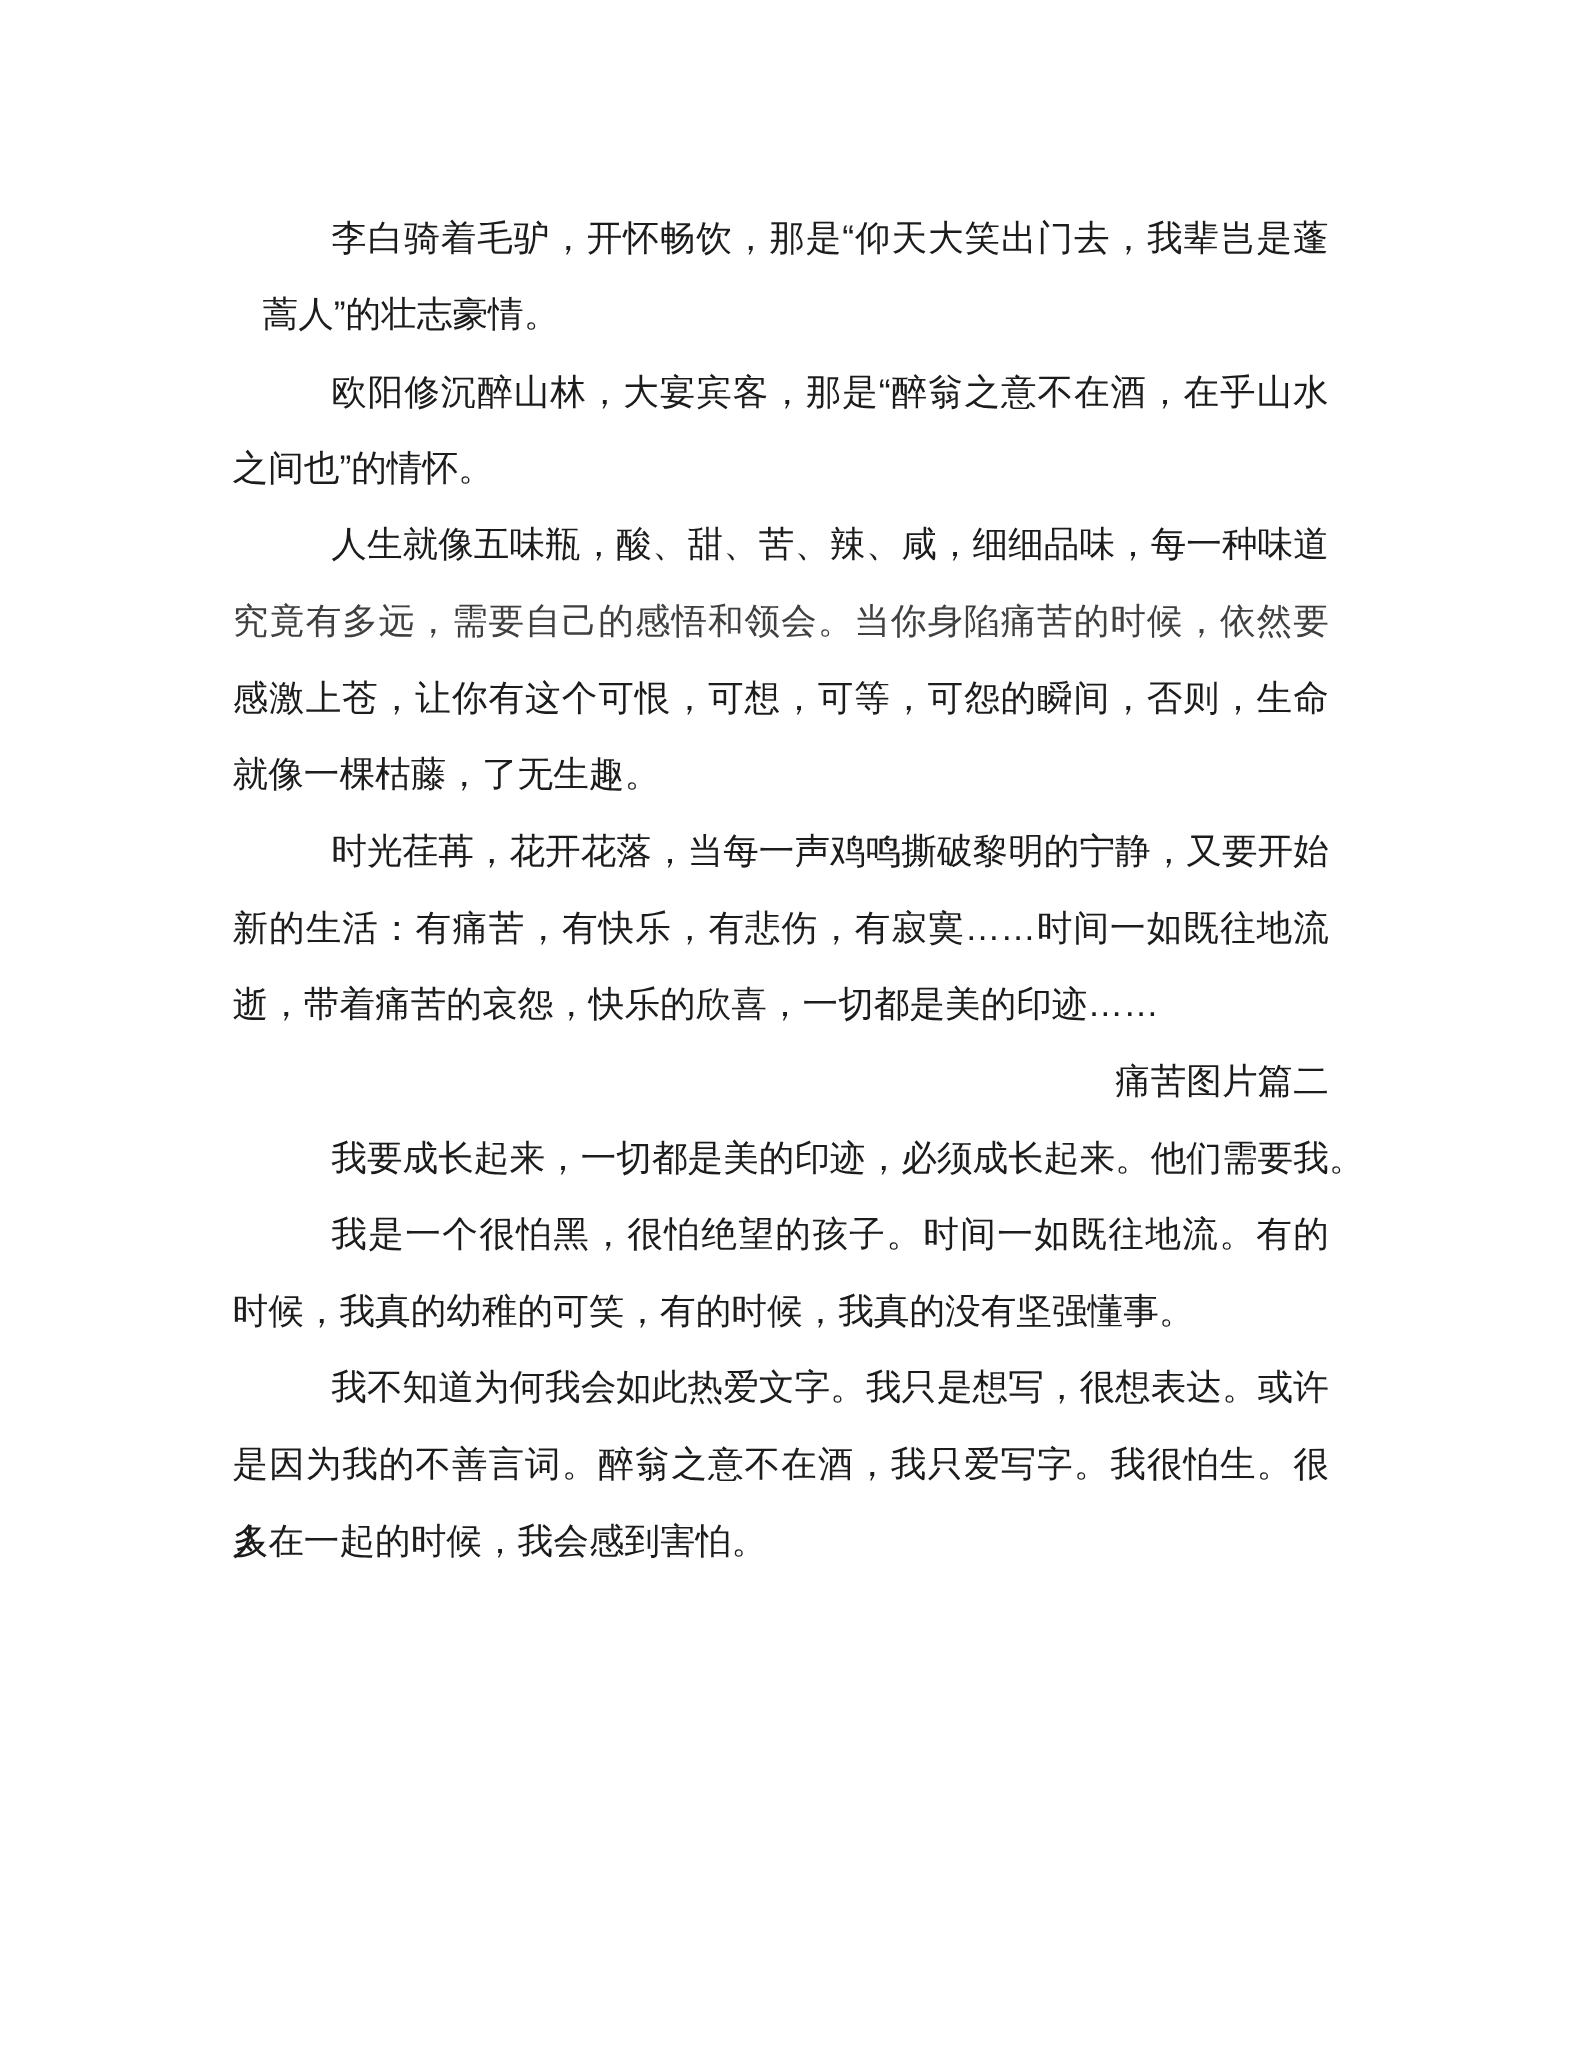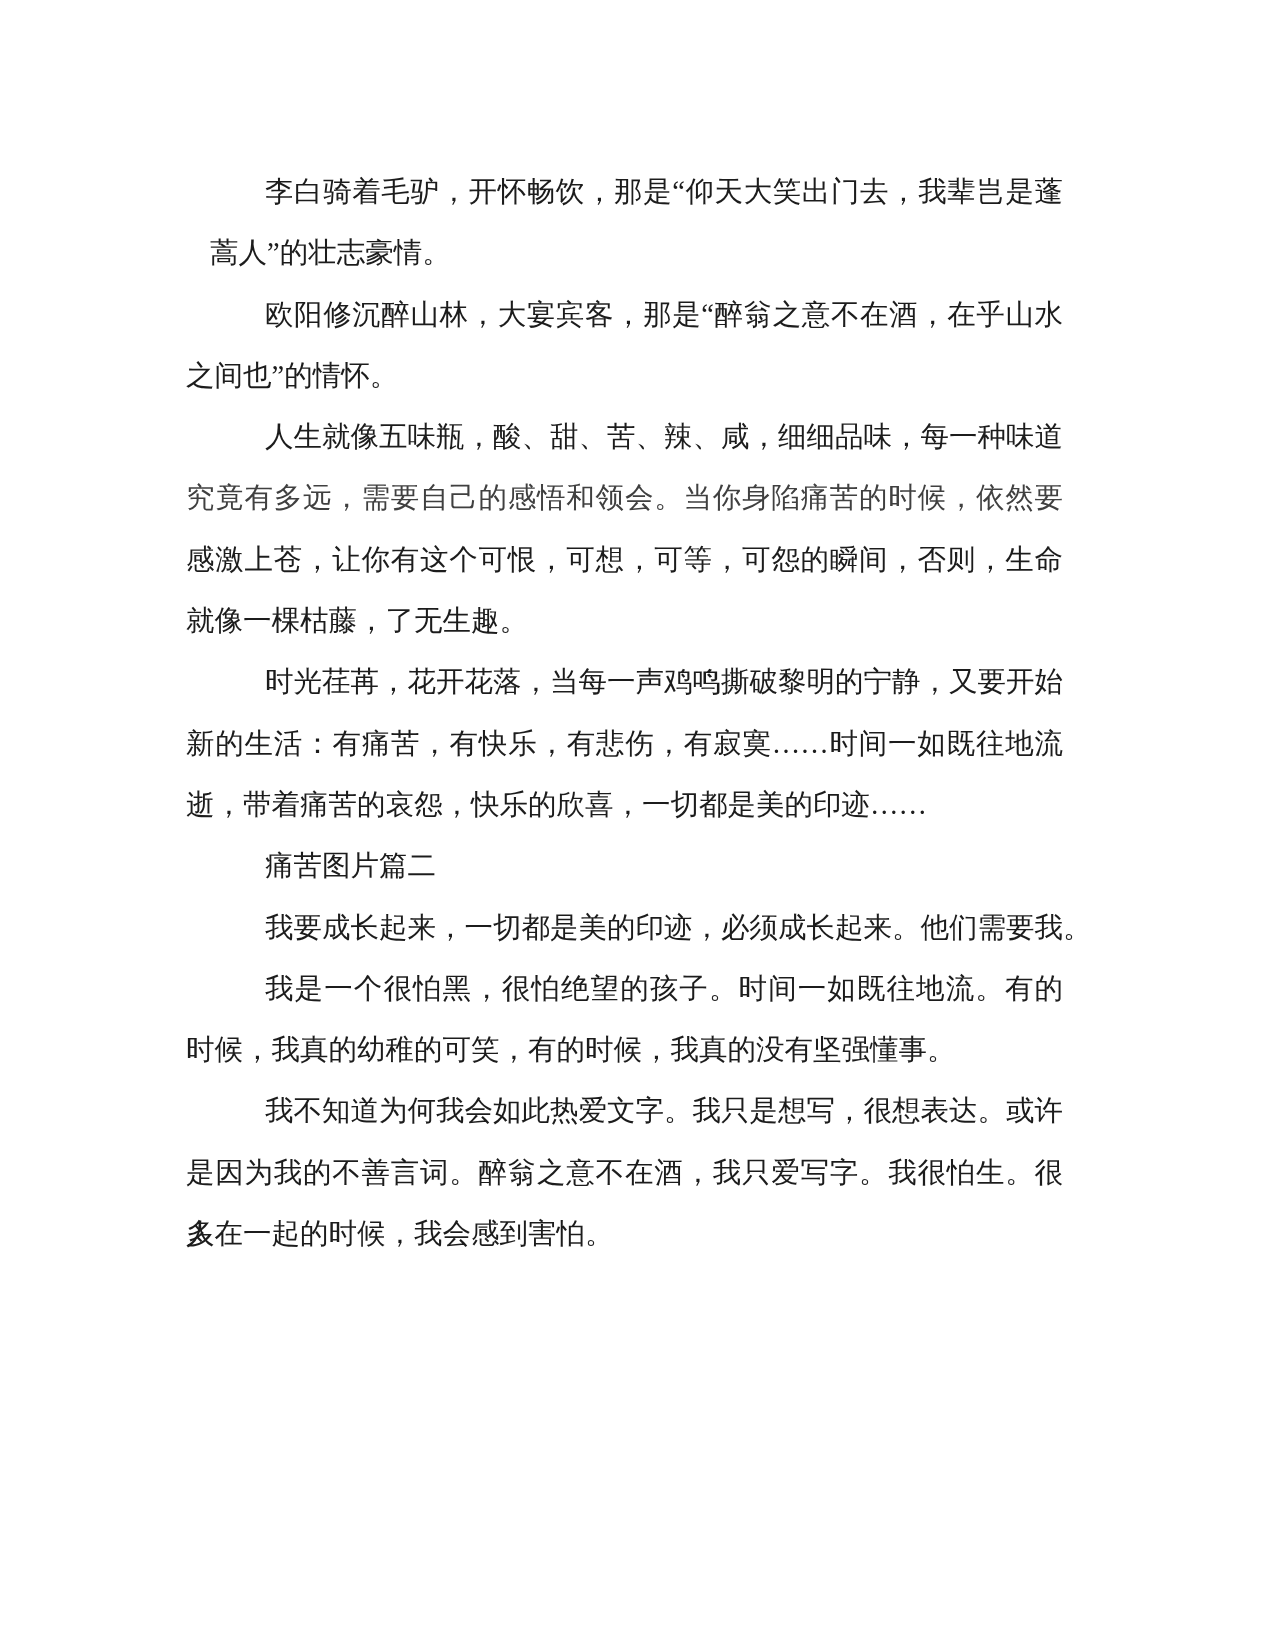--- a/index.html
+++ b/index.html
@@ -6,21 +6,21 @@
     margin: 0;
     padding: 0;
     background: #ffffff;
   }
   .page {
     position: relative;
     width: 1275px;
     height: 1650px;
     background: #ffffff;
     overflow: hidden;
-    font-family: Liberation Serif, serif;
+    font-family: Liberation Sans, sans-serif;
   }
   .textblock {
     position: absolute;
     left: 186px;
     top: 161px;
     width: 877px;
   }
   .line {
     height: 61.3px;
     line-height: 61.3px;
@@ -34,20 +34,21 @@
   
   .line.j {
     white-space: normal;
     text-align: justify;
     text-align-last: justify;
     text-justify: inter-character;
   }
   
   .line.first {
     text-indent: 79px;
+    text-align: right;
   }
 </style>
 </head>
 <body>
 
 <div class="page" style="background: rgb(255, 255, 255);">
   <div class="textblock">
       <div>
         <div class="line first j" style="color: rgb(28, 28, 28);">李白骑着毛驴，开怀畅饮，那是“仰天大笑出门去，我辈岂是蓬</div>
         <div class="line" style="color: rgb(28, 28, 28); margin-left: 24px;">蒿人”的壮志豪情。</div>

